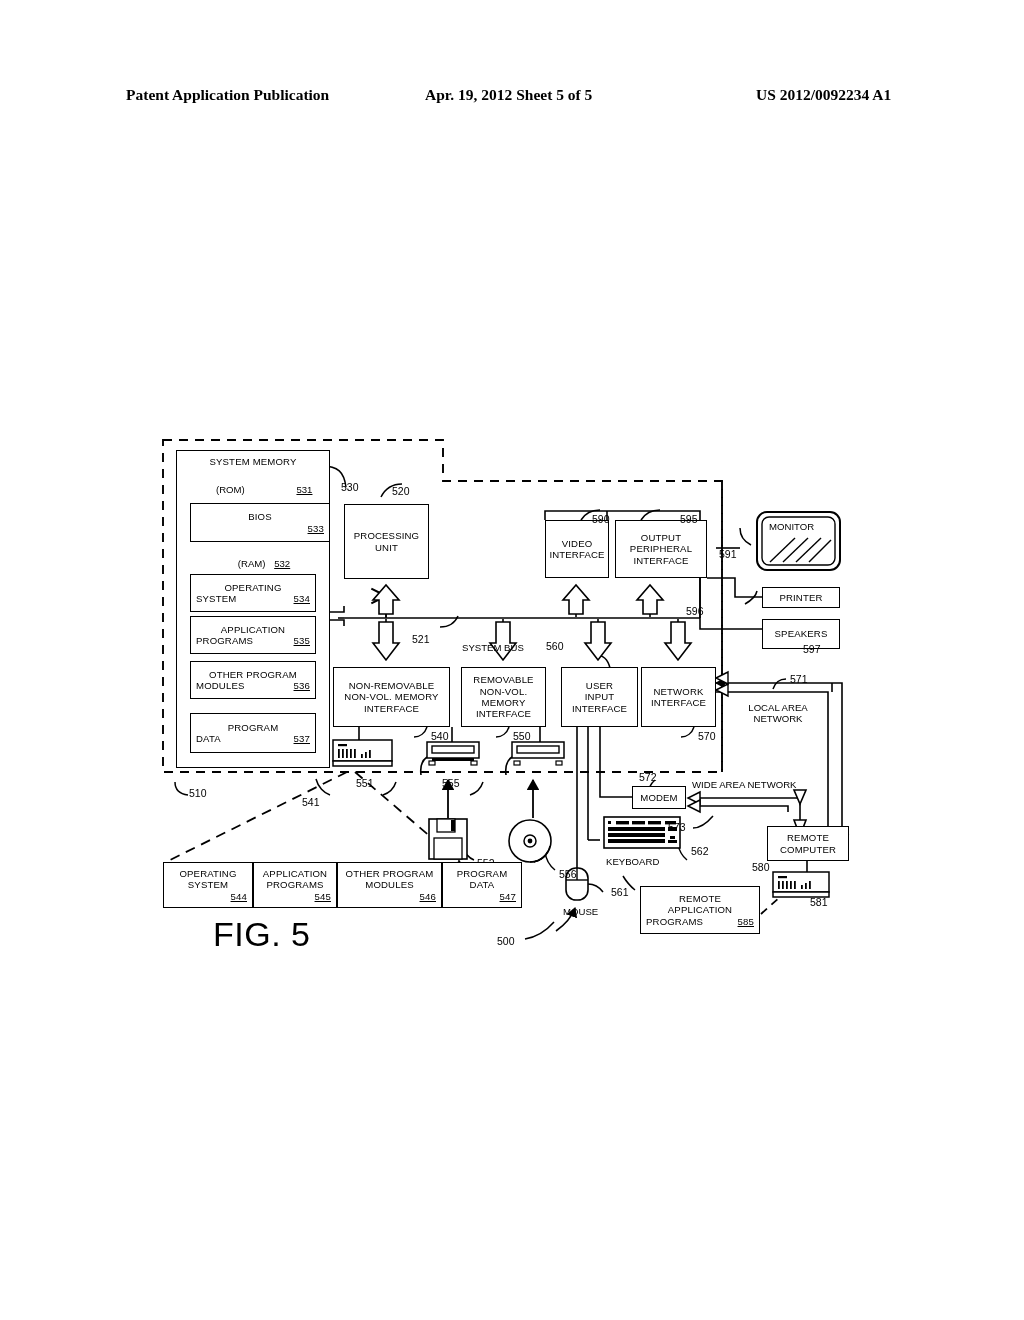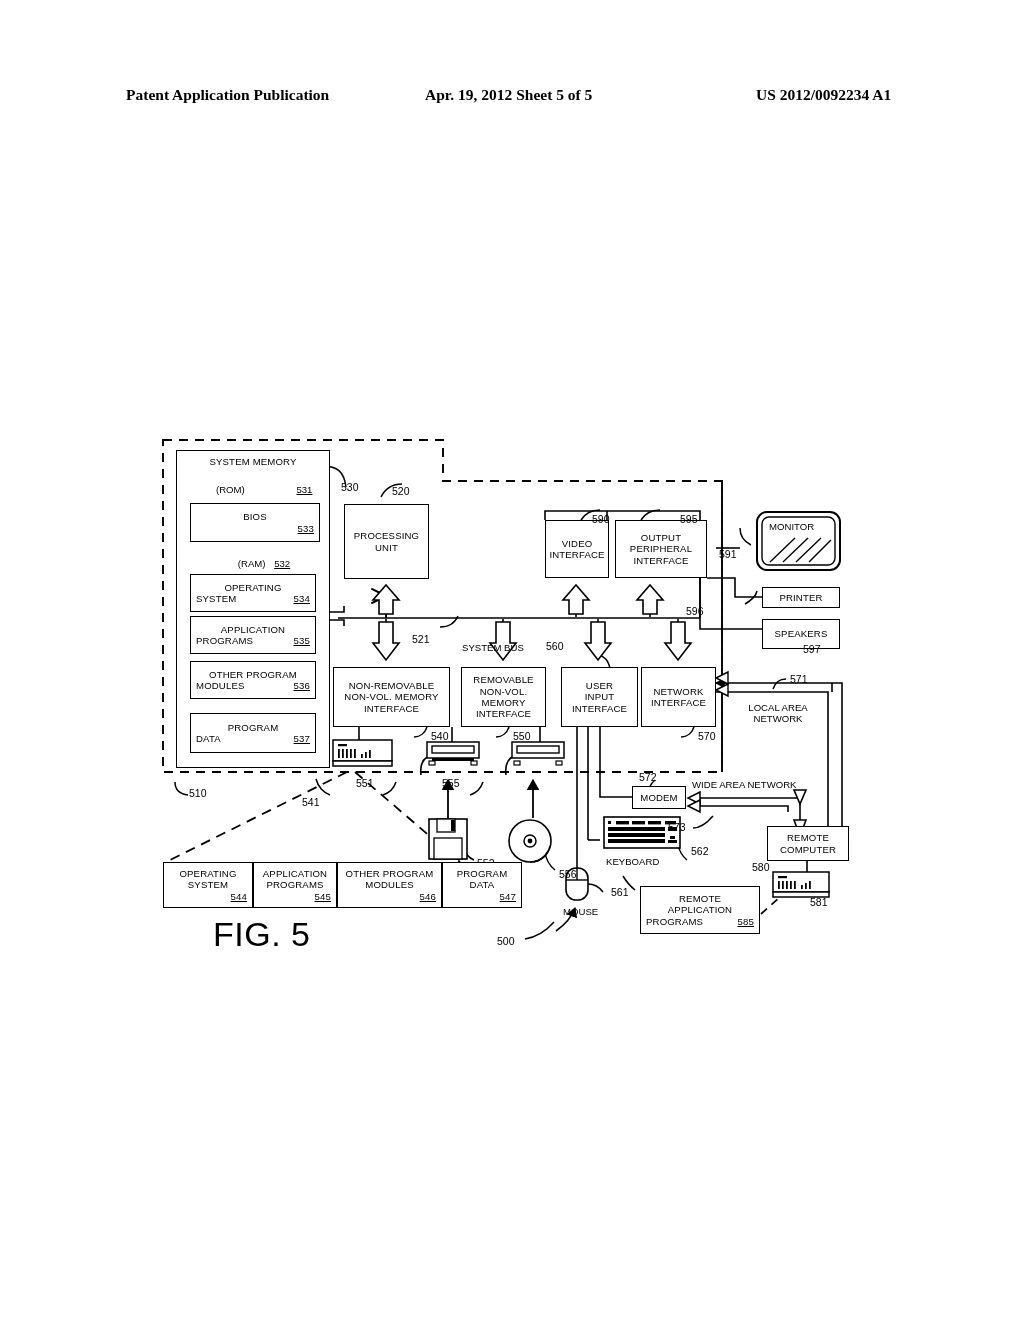--- a/index.html
+++ b/index.html
@@ -333,21 +333,21 @@
 
   <div id="labels">
 
     <div class="bx" style="left:176px;top:450px;width:154px;height:318px;justify-content:flex-start;padding-top:5px;">
       <span class="ln">SYSTEM MEMORY</span>
     </div>
     <div class="plain" style="left:216px;top:484px;width:96px;">
       <span>(ROM)</span>
       <span class="num" style="margin-left:6px;padding-left:43px;">531</span>
     </div>
-    <div class="bx" style="left:190px;top:503px;width:130px;height:39px;">
+    <div class="bx" style="left:190px;top:503px;width:140px;height:39px;">
       <span class="ln">BIOS</span>
       <div class="rowlbl">
           <span class="l"></span>
           <span class="r">533</span>
         </div>
     </div>
     <div class="plain" style="left:216px;top:558px;width:96px;">
       <span>(RAM)</span>
       <span class="num" style="margin-left:6px;">532</span>
     </div>

